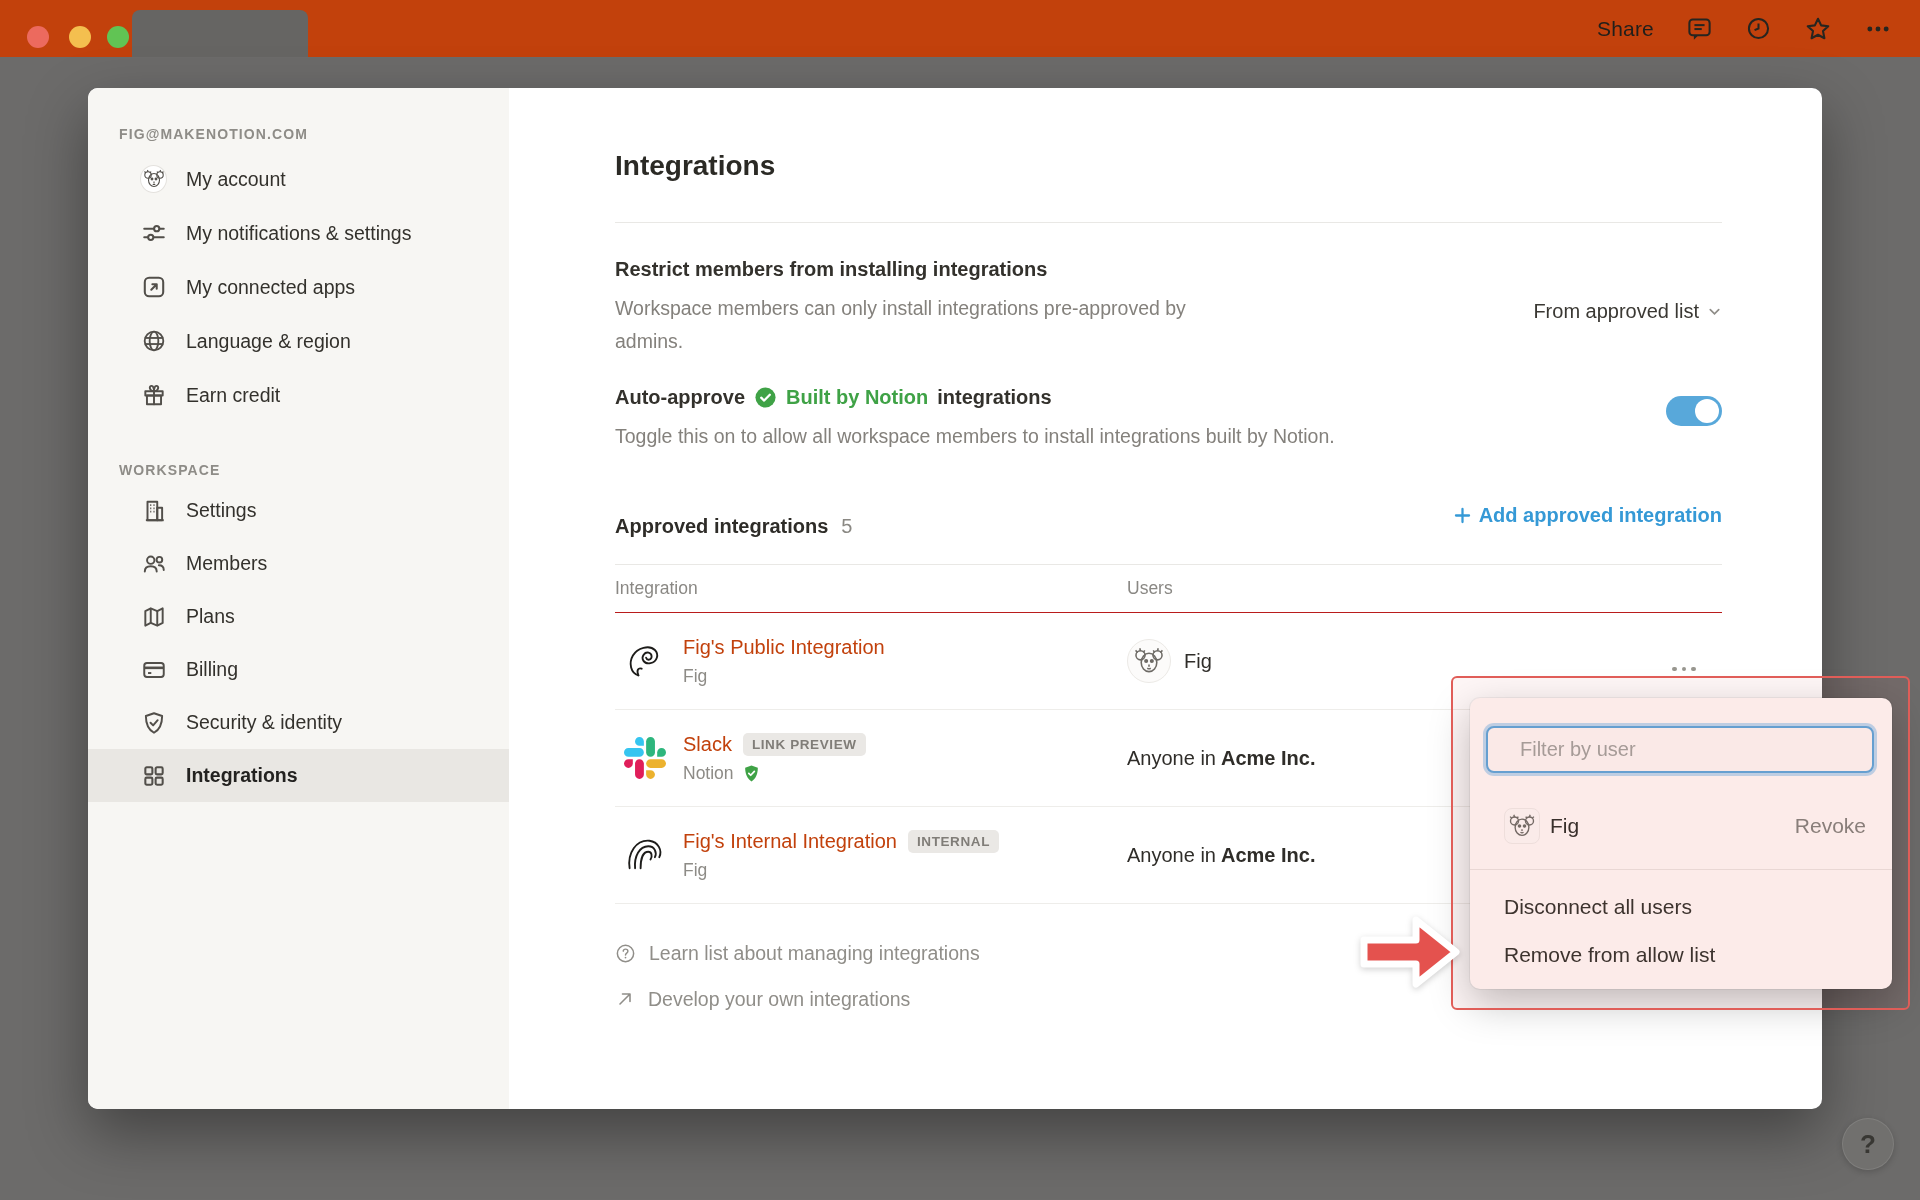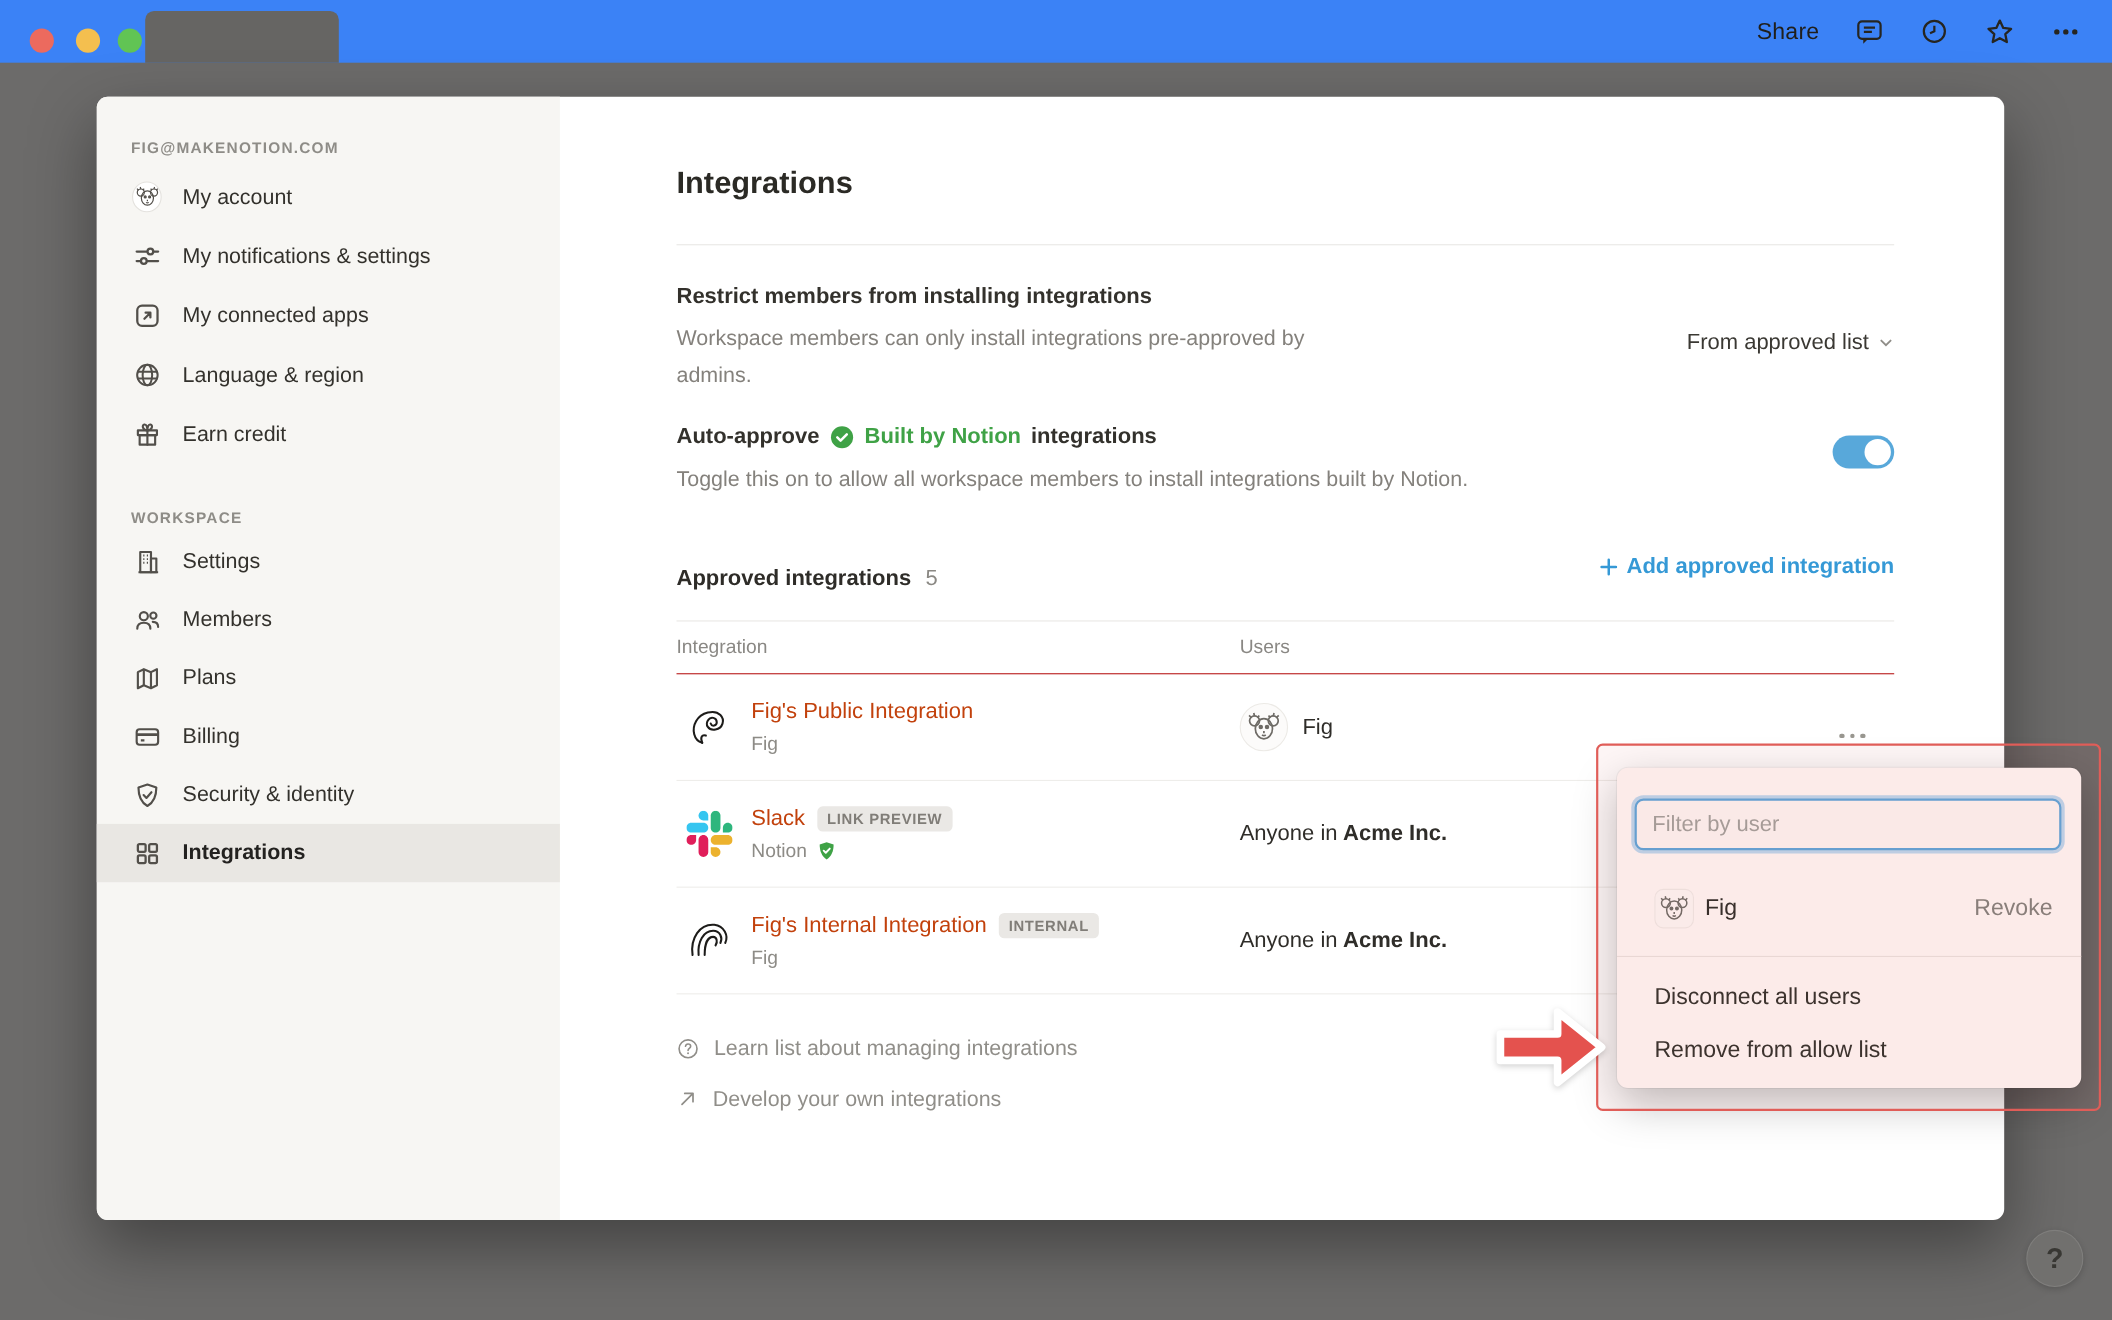--- a/index.html
+++ b/index.html
@@ -3,40 +3,40 @@
 <meta charset="utf-8">
 <style>
   * { margin:0; padding:0; box-sizing:border-box; }
   html,body { width:1920px; height:1200px; }
   body {
     font-family:"Liberation Sans","DejaVu Sans",sans-serif;
     background:#6c6b6a; position:relative; overflow:hidden;
     color:#34322d;
   }
   
-  .titlebar { position:absolute; left:0; top:0; width:1920px; height:57px; background:#3b82f6; }
+  .titlebar { position:absolute; left:0; top:0; width:1920px; height:57px; background:#c2410c; }
   .tab-ghost { position:absolute; left:132px; top:10px; width:176px; height:47px; background:#666563; border-radius:8px 8px 0 0; }
   .traffic { position:absolute; top:26px; width:22px; height:22px; border-radius:50%; }
   .tl-red    { left:27px;  background:#ec6a5e; }
   .tl-yellow { left:69px;  background:#f4bf4f; }
   .tl-green  { left:107px; background:#61c454; }
   .tb-actions { position:absolute; right:28px; top:0; height:57px; display:flex; align-items:center; gap:32px; }
   .tb-share { font-size:21px; color:#201f1b; letter-spacing:.2px; }
   .tb-icon svg { display:block; }
 
   
   .dialog { position:absolute; left:88px; top:88px; width:1734px; height:1021px;
     background:#fff; border-radius:10px; box-shadow:0 24px 60px rgba(0,0,0,.38); }
 
   
   .sidebar { position:absolute; left:0; top:0; bottom:0; width:421px;
     background:#f7f6f3; border-radius:10px 0 0 10px; padding-top:26px; }
   .sb-header { margin:12px 0 10px 31px; font-size:14px; font-weight:bold; letter-spacing:1.1px; color:#8e8c87; }
   .sb-header.ws { margin-top:40px; margin-bottom:6px; }
-  .sb-item { display:flex; align-items:center; gap:19px; height:54px; padding-left:32px; cursor:pointer; }
+  .sb-item { display:flex; align-items:center; gap:19px; height:54px; padding-left:52px; cursor:pointer; }
   .sb-item.ws { height:53px; }
   .sb-item .sb-ic { width:27px; height:27px; display:flex; align-items:center; justify-content:center; flex:none; }
   .sb-item .sb-label { font-size:19.5px; color:#33312c; }
   .sb-item.active { background:#e9e7e3; }
   .sb-item.active .sb-label { font-weight:bold; color:#232220; }
   .sb-ic svg { stroke:#524f4a; }
   .avatar-circle { width:28px; height:28px; border-radius:50%; background:#ffffff; border:1px solid #e4e2de;
     display:flex; align-items:center; justify-content:center; overflow:hidden; }
 
   
@@ -91,21 +91,21 @@
     align-items:center; justify-content:center; gap:5px; cursor:pointer; z-index:20; }
   .more-btn i { width:4.5px; height:4.5px; border-radius:50%; background:#98968f; }
 
   
   .popup { position:absolute; left:1470px; top:698px; width:422px; height:291px; z-index:35;
     background:#fdf4f2; border-radius:10px;
     box-shadow:0 14px 40px rgba(0,0,0,.26), 0 0 0 1px rgba(0,0,0,.05); }
   .filter-input { position:absolute; left:16px; top:28px; width:388px; height:47px;
     border:2px solid #5fa3d7; border-radius:8px; background:#fbf2f0;
     box-shadow:0 0 0 3px rgba(135,185,228,.55);
-    font-size:20px; color:#34322d; padding:0 14px; outline:none;
+    font-size:20px; color:#34322d; padding:0 32px; outline:none;
     font-family:"Liberation Sans","DejaVu Sans",sans-serif; }
   .filter-input::placeholder { color:#a29f9b; }
   .pop-user { position:absolute; left:0; top:100px; right:0; height:56px; display:flex; align-items:center; }
   .pop-avatar { width:36px; height:36px; margin-left:34px; margin-right:10px; border-radius:8px;
     background:#fbf4f2; border:1px solid #efe6e3; display:flex; align-items:center; justify-content:center; }
   .pop-user-name { font-size:21px; color:#2f2d29; }
   .pop-revoke { position:absolute; right:26px; font-size:21px; color:#84817c; cursor:pointer; }
   .pop-divider { position:absolute; left:0; right:0; top:171px; height:1px; background:#e9dfdc; }
   .pop-item { position:absolute; left:0; right:0; height:48px; display:flex; align-items:center;
     padding-left:34px; font-size:21px; color:#33312c; cursor:pointer; }

